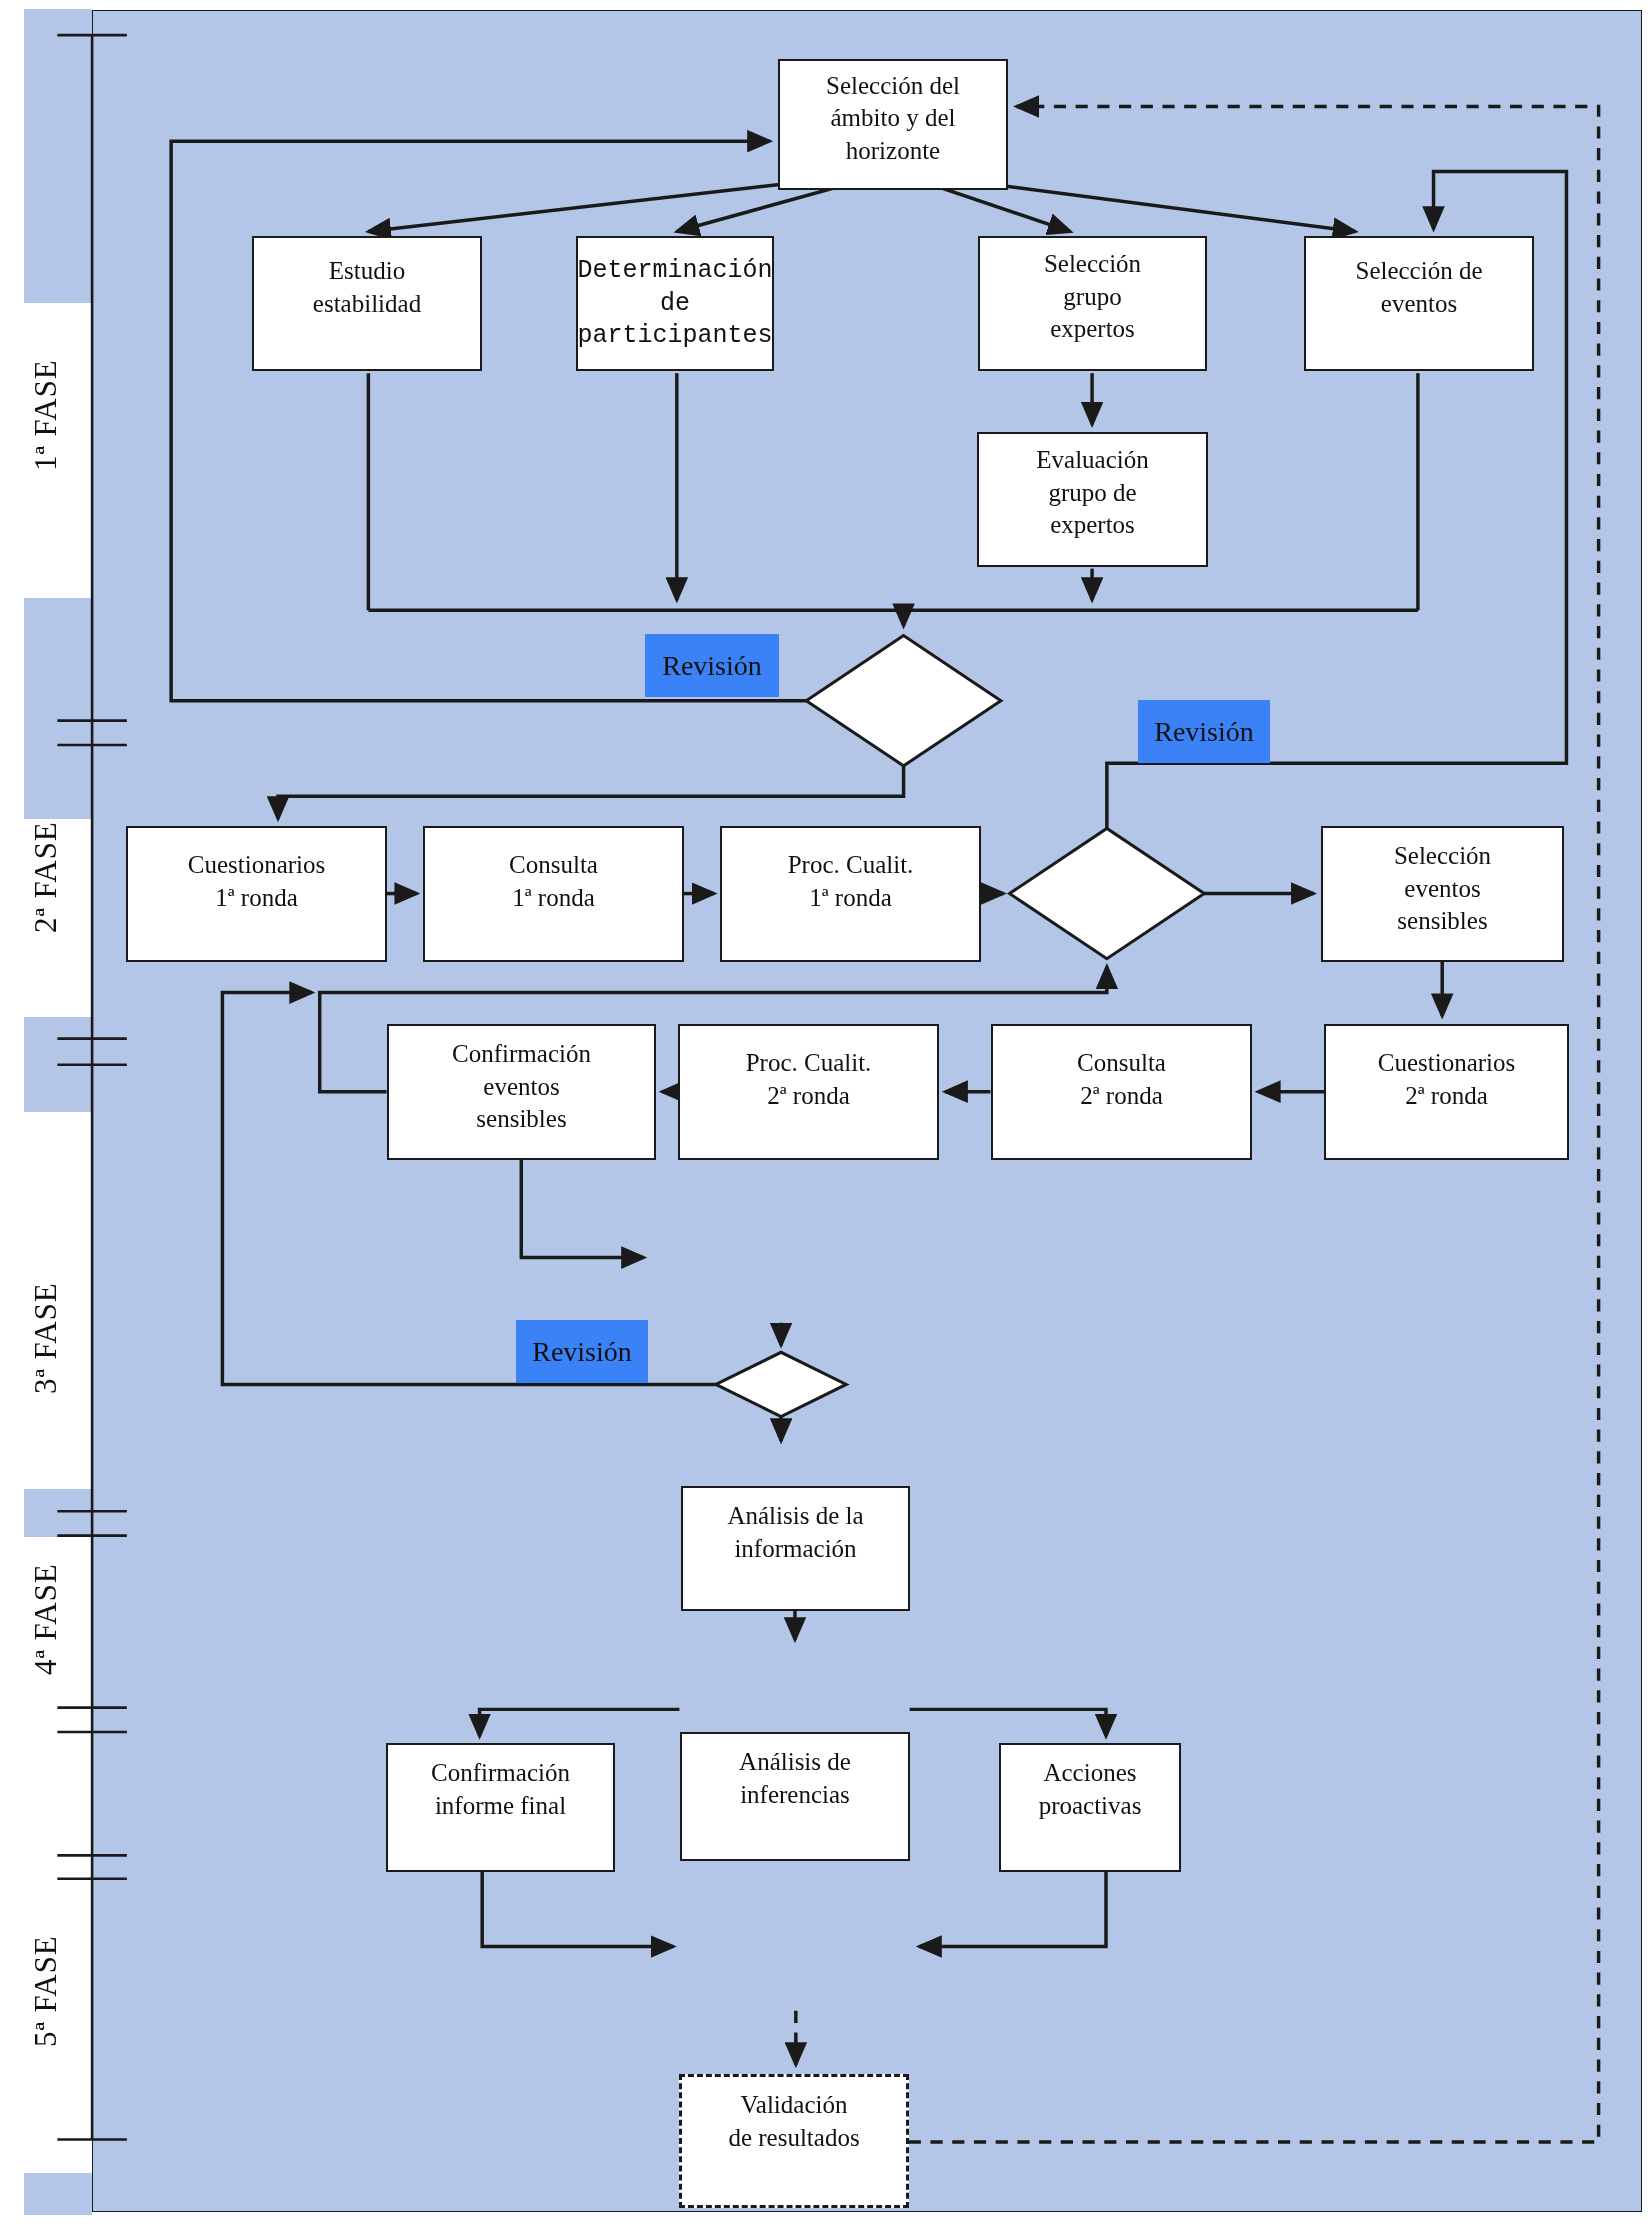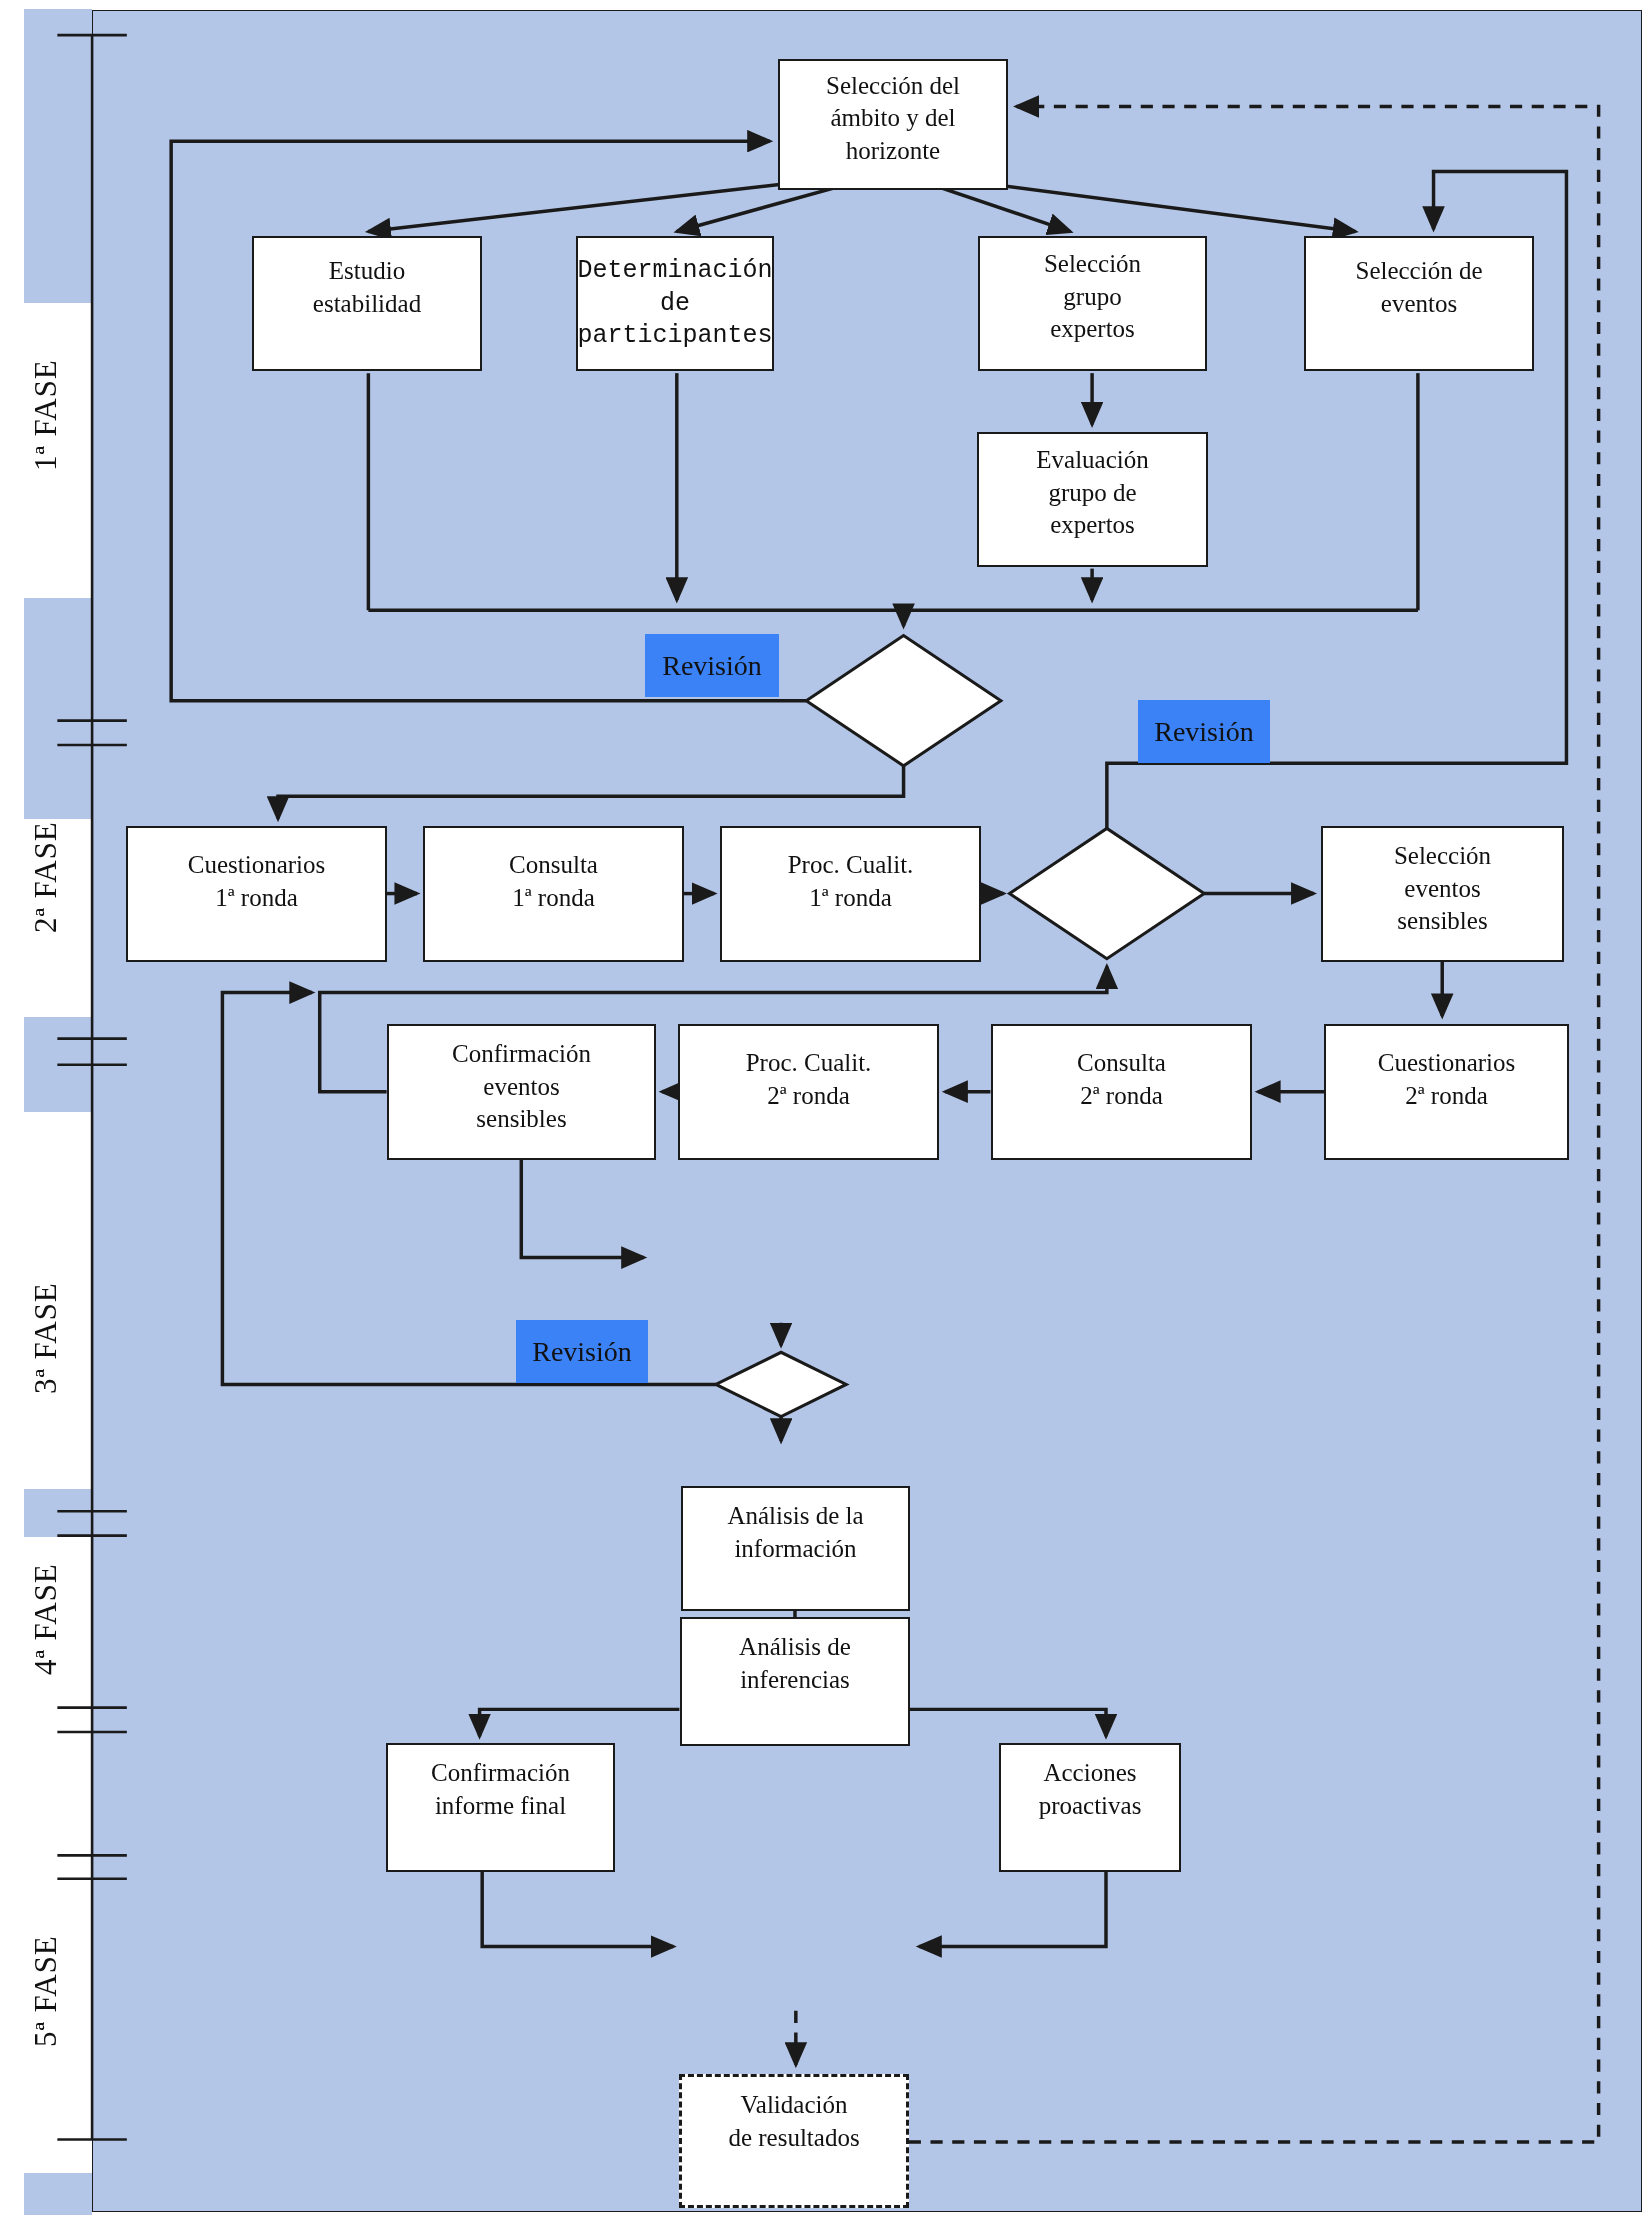--- a/index.html
+++ b/index.html
@@ -155,21 +155,21 @@
   <div class="node" style="left:991px;top:1024px;width:261px;height:136px;padding-top:21px;">Consulta
 2ª ronda</div>
   <div class="node" style="left:678px;top:1024px;width:261px;height:136px;padding-top:21px;">Proc. Cualit.
 2ª ronda</div>
   <div class="node" style="left:387px;top:1024px;width:269px;height:136px;padding-top:12px;">Confirmación
 eventos
 sensibles</div>
 
   <div class="node" style="left:681px;top:1448px;width:229px;height:125px;padding-top:12px;margin-top:38px;">Análisis de la
 información</div>
-  <div class="node" style="left:680px;top:1617px;width:230px;height:129px;padding-top:12px;">Análisis de
+  <div class="node" style="left:680px;top:1732px;width:230px;height:129px;padding-top:12px;">Análisis de
 inferencias</div>
   <div class="node" style="left:386px;top:1743px;width:229px;height:129px;padding-top:12px;">Confirmación
 informe final</div>
   <div class="node" style="left:999px;top:1743px;width:182px;height:129px;padding-top:12px;">Acciones
 proactivas</div>
   <div class="node dashed" style="left:679px;top:2074px;width:230px;height:134px;padding-top:12px;">Validación
 de resultados</div>
 
 </div>
 

